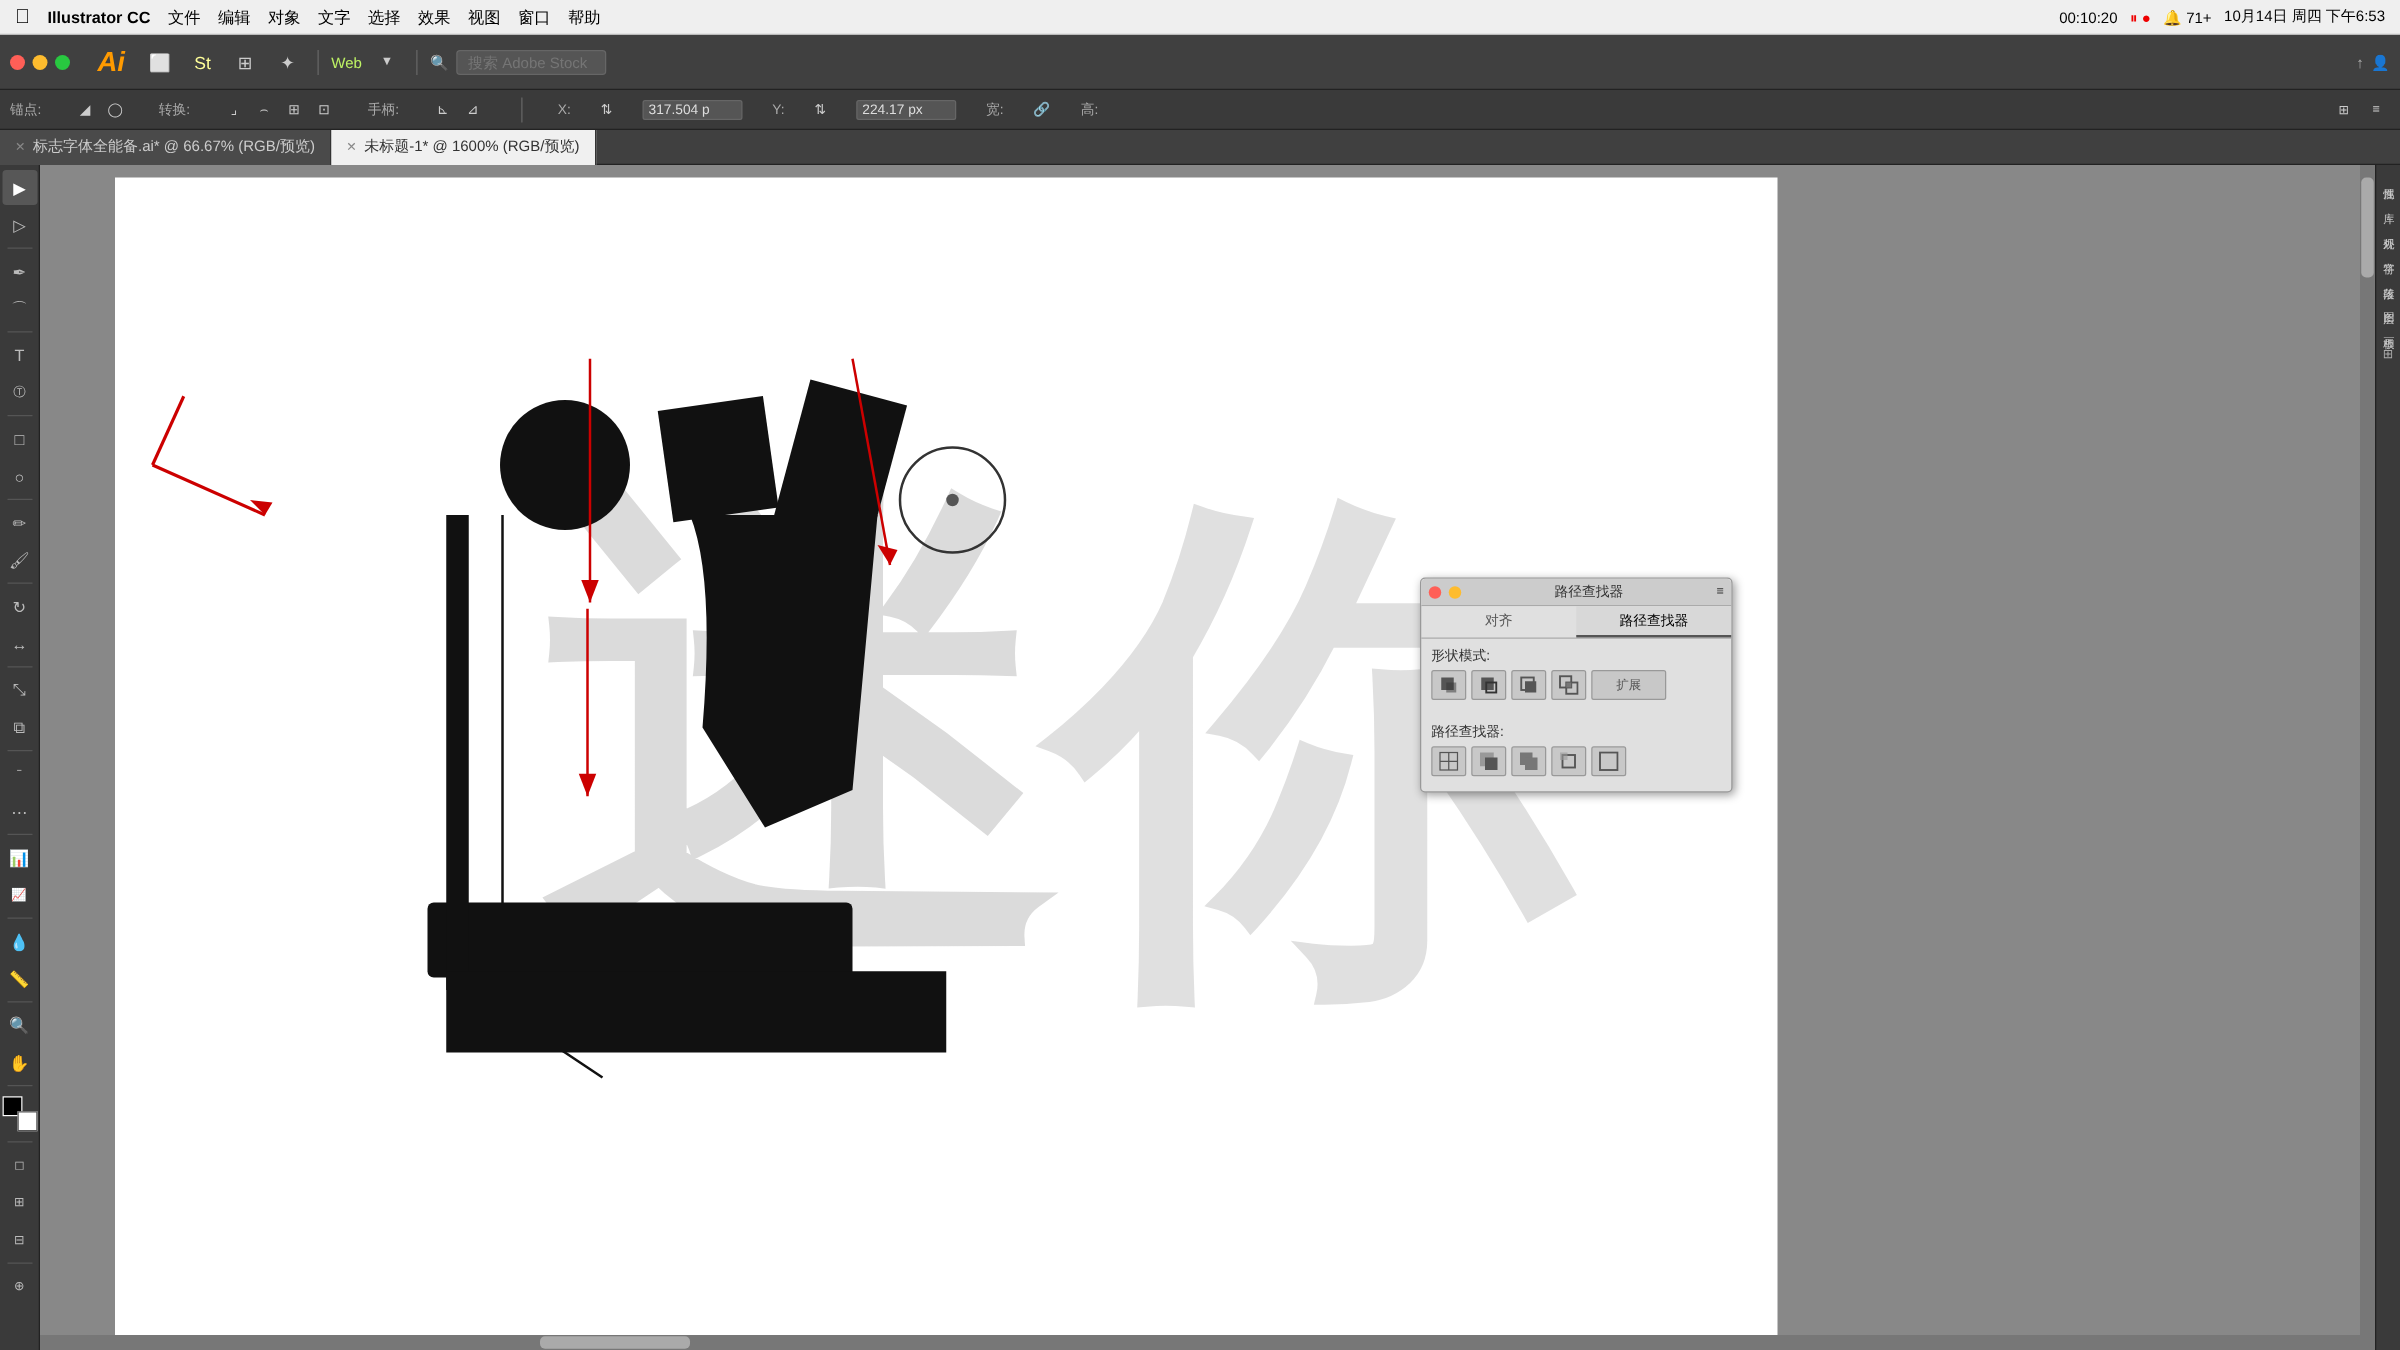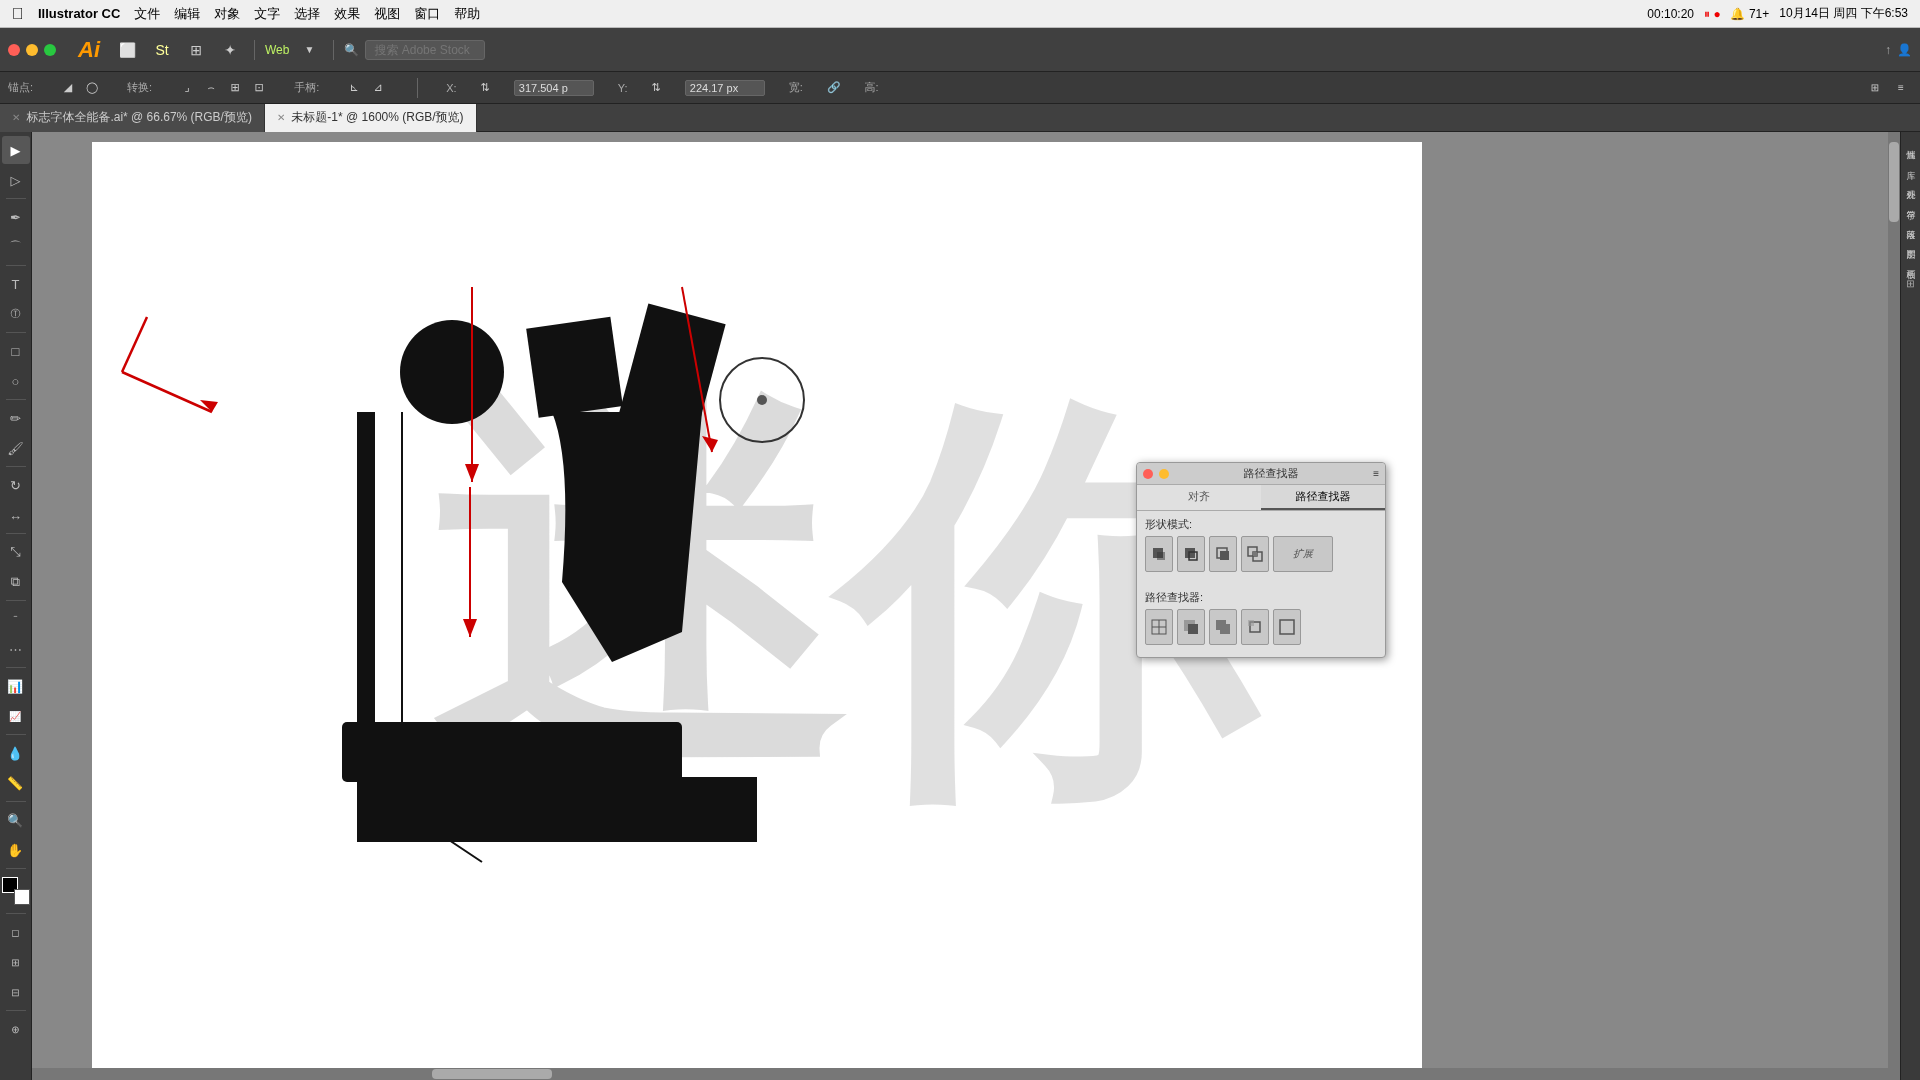--- a/index.html
+++ b/index.html
@@ -175,26 +175,25 @@
       font-size: 11px; cursor: pointer; color: #555;
       border-bottom: 2px solid transparent;
     }
     .panel-tab.active { color: #000; border-bottom-color: #555; background: #d8d8d8; }
     .panel-section { padding: 6px 8px; }
     .panel-section-label { font-size: 11px; color: #333; margin-bottom: 4px; }
     .panel-icons-row {
       display: flex; gap: 4px; margin-bottom: 6px;
     }
     .panel-icon-btn {
-      width: 28px; height: 36px;
+      width: 28px; height: 24px;
       background: #c8c8c8; border: 1px solid #999;
       border-radius: 2px; cursor: pointer;
       display: flex; align-items: center; justify-content: center;
       font-size: 12px;
-      font-style: italic;
     }
     .panel-icon-btn.expand-label {
       width: 60px; font-size: 10px; color: #555;
     }
 
     
     #collapsed-panels {
       width: 20px; background: #3a3a3a;
       display: flex; flex-direction: column; align-items: center; padding: 4px 0; gap: 6px;
       border-left: 1px solid #222;

